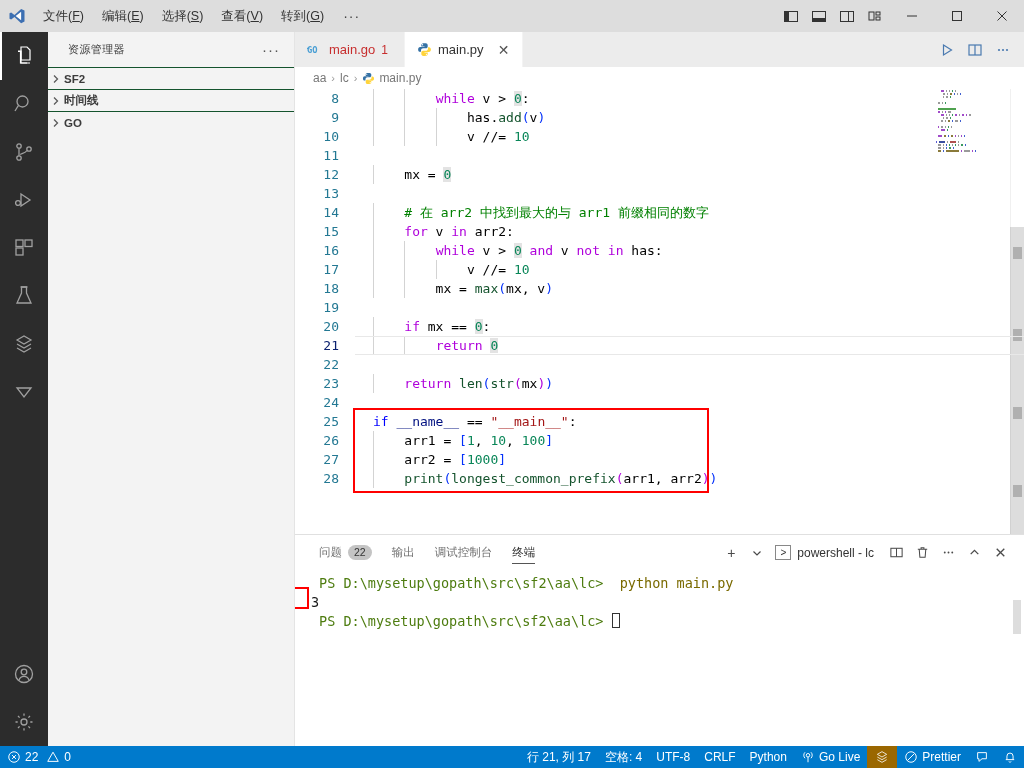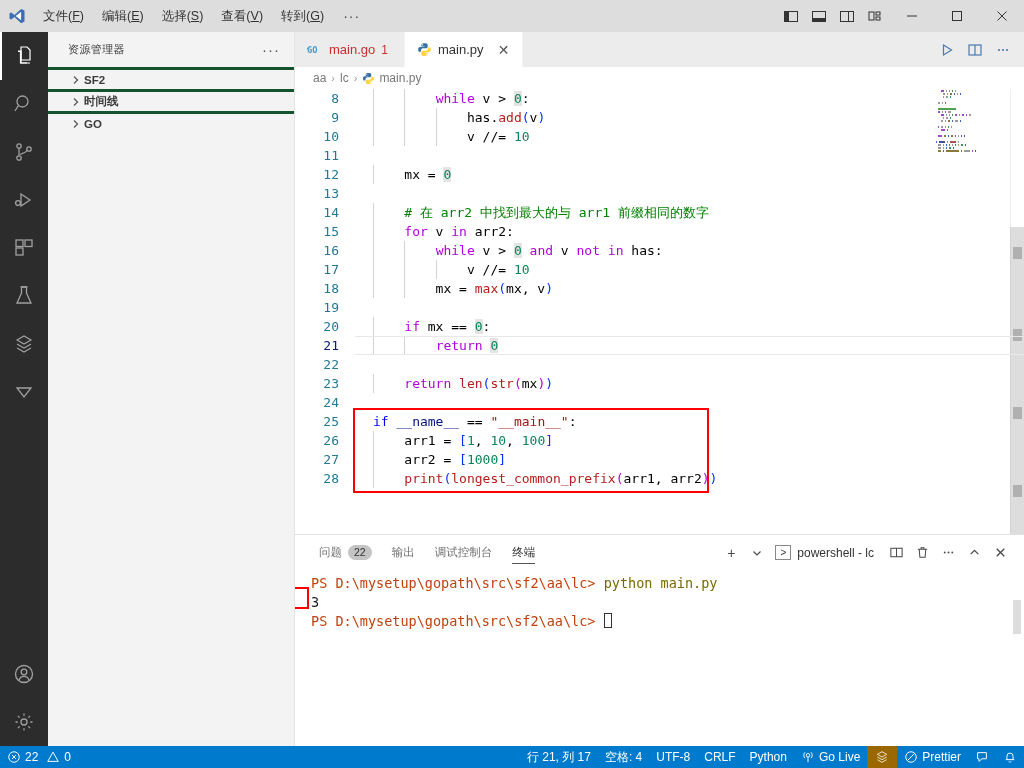--- a/index.html
+++ b/index.html
@@ -56,23 +56,23 @@
   .sidebar {
     width: 247px; background: #f3f3f3; flex: 0 0 247px;
     border-right: 1px solid #e4e4e4; display: flex; flex-direction: column;
   }
   .sidebar-header {
     height: 35px; display: flex; align-items: center; padding: 0 8px 0 20px;
     font-size: 11px; color: #3b3b3b; letter-spacing: .4px;
   }
   .sidebar-header .more { margin-left: auto; color: #555; font-size: 15px; letter-spacing:1px; padding: 0 6px;}
   .tree-section {
-    height: 22px; display: flex; align-items: center; padding-left: 20px;
+    height: 22px; display: flex; align-items: center; padding-left: 0;
     font-size: 11.5px; font-weight: bold; color: #3b3b3b;
-    border-top: 3px solid #14532d;
+    border-top: 1px solid #14532d;
   }
   .tree-section:first-of-type { border-top: none; }
   .twisty { width: 16px; display: inline-flex; align-items: center; justify-content: center; color: #5a5a5a; }
 
   
   .editorarea { flex: 1 1 auto; display: flex; flex-direction: column; min-width: 0; background: #ffffff; }
   .tabsrow { height: 35px; background: #ececec; display: flex; align-items: stretch; position: relative; flex: 0 0 35px;}
   .tab {
     display: flex; align-items: center; gap: 6px; padding: 0 10px 0 12px;
     background: #ececec; font-size: 13px; color: #333; border-right: 1px solid #f3f3f3;
@@ -106,21 +106,21 @@
   .lnum.current { color: #0b216f; }
   .ltext { position: relative; padding-left: 18px; flex: 1 1 auto; }
   .ind { position: absolute; top: 0; bottom: 0; width: 1px; background: #d3d3d3; }
 
   
   .kw   { color: #0000ff; }
   .kwc  { color: #af00db; }
   .num  { color: #098658; }
   .str  { color: #a31515; }
   .cmt  { color: #008000; }
-  .fn   { color: #b91c1c; }
+  .fn   { color: #14532d; }
   .var  { color: #001080; }
   .bk1  { color: #0431fa; }
   .plain{ color: #000000; }
   .occ  { background: #e3e3e3; }
 
   .current-line-border { position: absolute; left: 60px; right: 0; height: 19px; border-top: 1px solid #e8e8e8; border-bottom: 1px solid #e8e8e8; pointer-events:none;}
 
   .minimap {
     position: absolute; top: 0; right: 14px; width: 78px; bottom: 0;
     background: #ffffff; overflow: hidden;
@@ -161,21 +161,21 @@
     display: flex; align-items: center; gap: 6px; font-size: 12px; color: #333; padding: 0 8px 0 4px; height: 26px;
   }
   .term-icon-box { border: 1px solid #888; width: 16px; height: 15px; display:flex; align-items:center; justify-content:center; font-size:10px; color:#333; }
 
   .terminal {
     flex: 1 1 auto; padding: 4px 0 0 16px; overflow: hidden; position: relative;
     font-family: "DejaVu Sans Mono", "Liberation Mono", monospace;
     font-size: 13.5px; line-height: 19px; color: #1a1a1a;
   }
   .t-line { white-space: pre; height: 19px; }
-  .t-path { color: #c2410c; }
+  .t-path { color: #4d7c0f; margin-left: 8px; }
   .t-cmd { color: #7a6a00; }
   .t-cursor { display: inline-block; width: 8px; height: 15px; border: 1px solid #333; vertical-align: -2px; }
   .term-scroll { position: absolute; right: 3px; top: 30px; width: 8px; height: 34px; background: rgba(120,120,120,.25); }
 
   
   .statusbar {
     height: 22px; background: #007acc; color: #ffffff; display: flex; align-items: center;
     font-size: 12px; flex: 0 0 22px;
   }
   .sb-item { display: flex; align-items: center; gap: 4px; padding: 0 7px; height: 22px; white-space: nowrap; }

